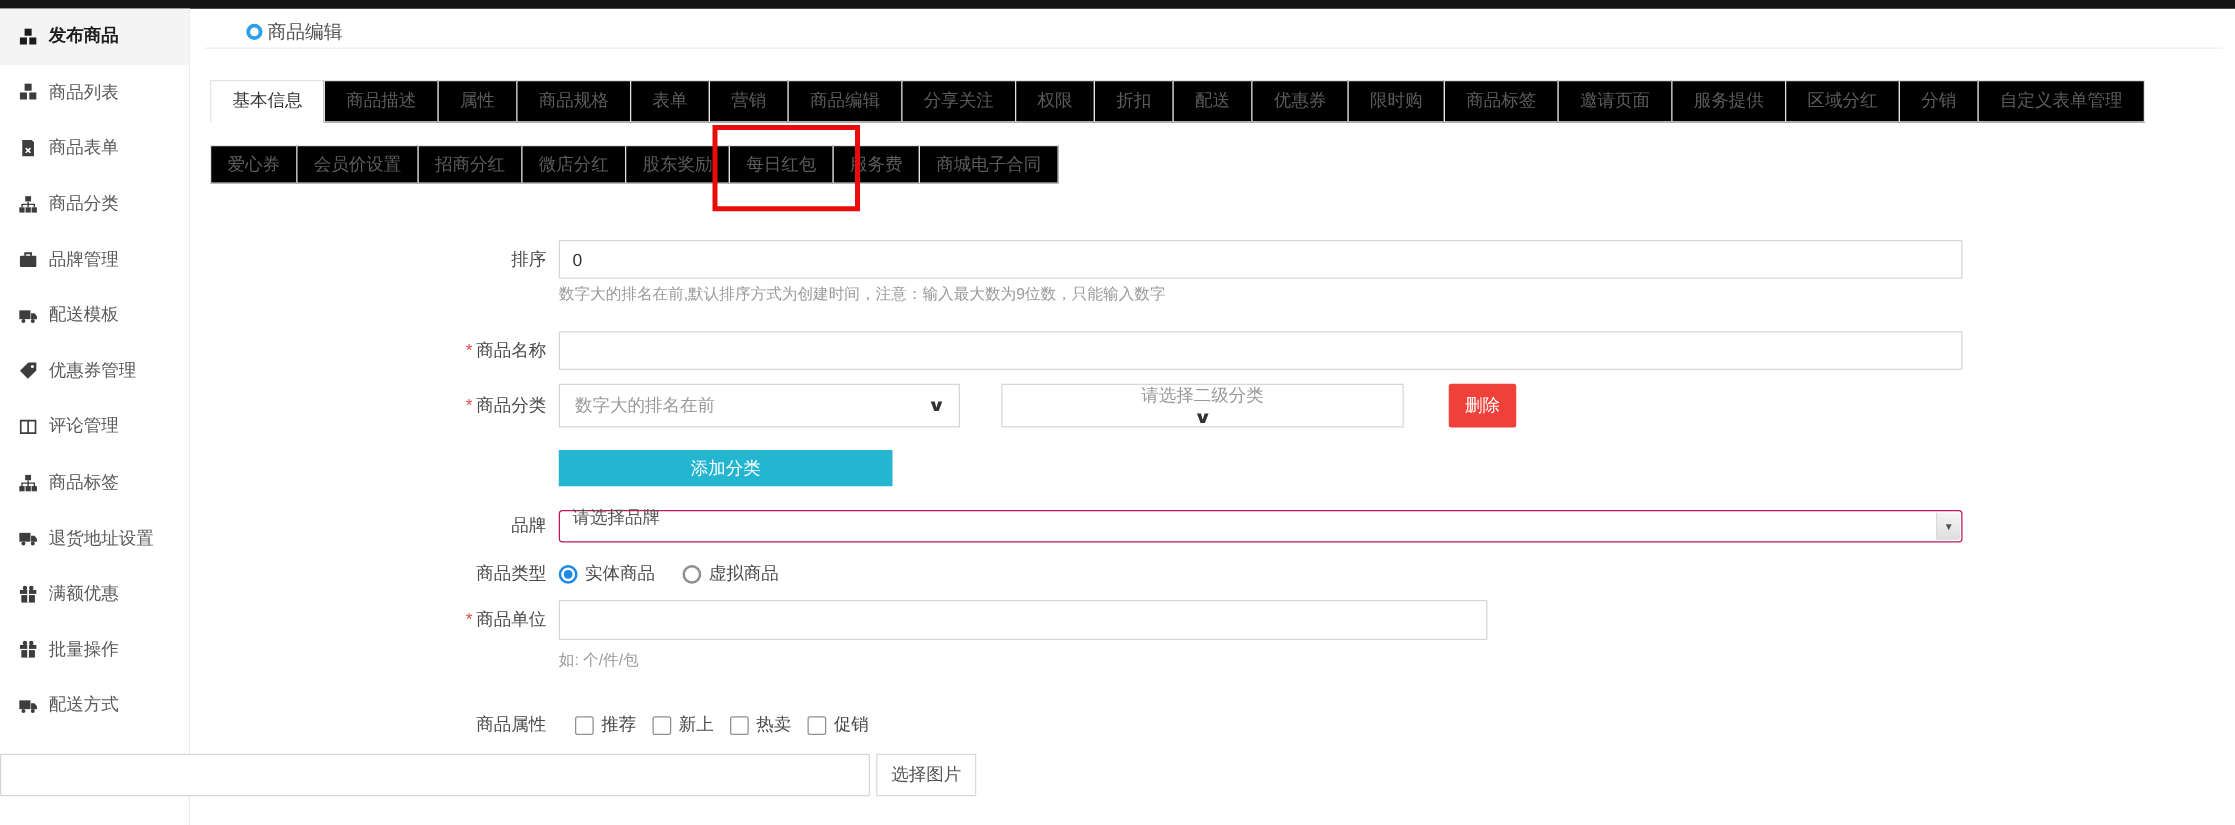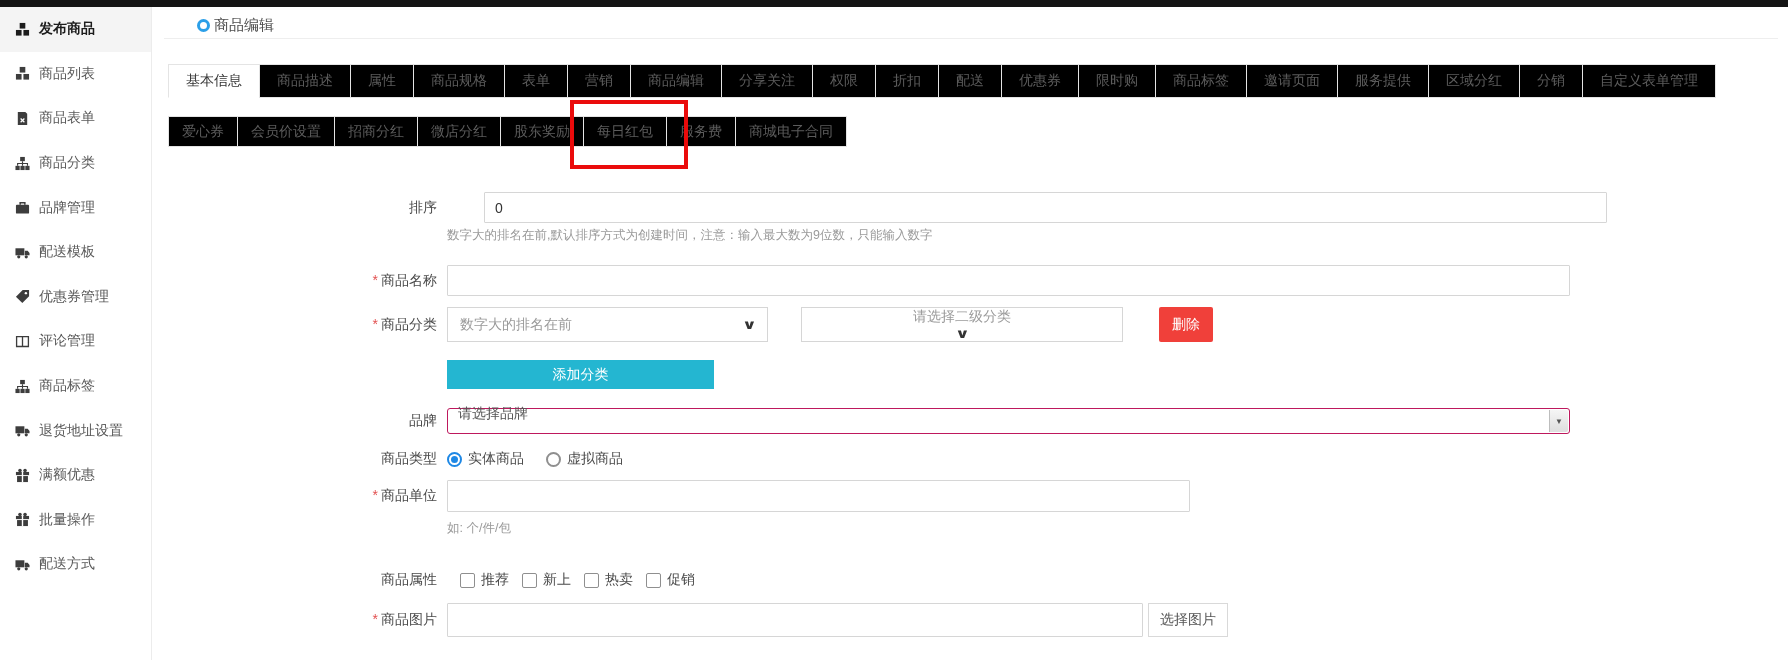--- a/index.html
+++ b/index.html
@@ -228,21 +228,21 @@
   <div class="tab">微店分红</div>
   <div class="tab">股东奖励</div>
   <div class="tab">
     <span>每日红包</span>
     <span class="hl-box"></span>
   </div>
   <div class="tab">服务费</div>
   <div class="tab">商城电子合同</div>
 </div>
 
-<div class="frow" style="top:192px;gap:37px;">
+<div class="frow" style="top:192px;">
   <div class="lab">排序</div>
   <input class="inp" style="width: 1123px; height: 31px;" value="0">
 </div>
 <div class="hint" style="top:227px;">数字大的排名在前,默认排序方式为创建时间，注意：输入最大数为9位数，只能输入数字</div>
 
 <div class="frow" style="top:265px;">
   <div class="lab"><span class="star">*</span><span>商品名称</span></div>
   <input class="inp" style="width: 1123px; height: 31px;" value="">
 </div>
 
@@ -305,16 +305,15 @@
         <span>热卖</span>
       </span>
     <span class="opt">
         <span class="cb"></span>
         <span>促销</span>
       </span>
   </div>
 </div>
 
 <div class="frow" style="top:603px;">
-  <div class="lab"><span class="star">*</span><span>商品图片</span></div>
   <input class="inp" style="width: 696px; height: 34px;" value="">
   <button class="btn-plain">选择图片</button>
 </div>
 
 </body></html>

